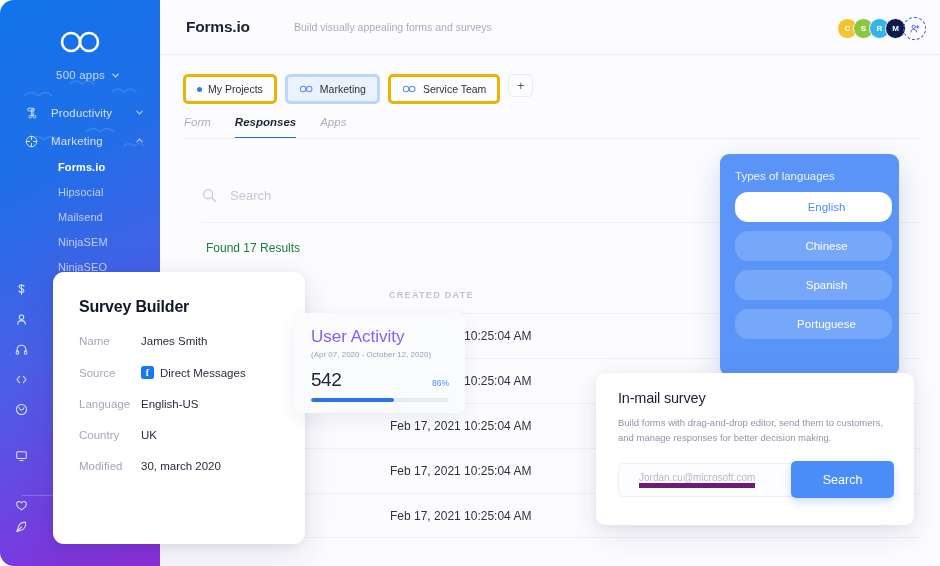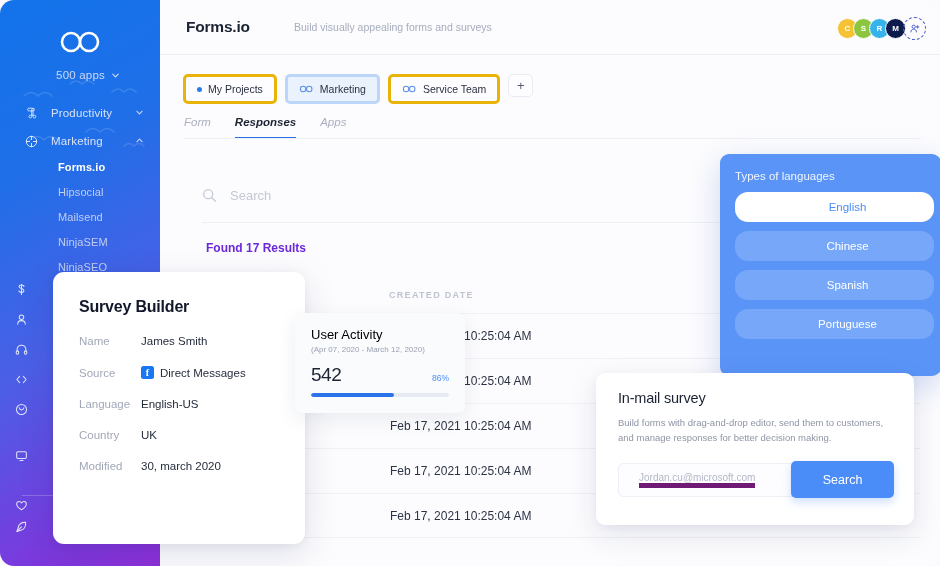--- a/index.html
+++ b/index.html
@@ -133,21 +133,21 @@
     position: absolute; left: 202px; top: 188px;
     display: flex; align-items: center; gap: 13px;
   }
   .search-ph { font-size: 13px; color: #c3c8d4; }
   .search-line {
     position: absolute; left: 202px; top: 222px;
     width: 718px; height: 1px; background: #eef0f5;
   }
   .found {
     position: absolute; left: 206px; top: 241px;
-    font-size: 12px; font-weight: bold; color: #6d28d9;
+    font-size: 12px; font-weight: normal; color: #15803d;
   }
 
   
   .tbl-head {
     position: absolute; left: 389px; top: 290px;
     font-size: 9px; color: #bfc4d1; letter-spacing: 1.3px; font-weight: bold;
   }
   .tbl-rows { position: absolute; left: 202px; top: 313px; width: 718px; }
   .trow {
     height: 45px; border-top: 1px solid #f0f1f6;
@@ -180,32 +180,32 @@
   }
 
   
   #activity-card {
     position: absolute; left: 295px; top: 313px;
     width: 170px; height: 100px;
     background: #fafbfd; border-radius: 7px;
     box-shadow: 0 6px 20px rgba(30,40,90,.08);
     padding: 14px 16px 0 16px;
   }
-  .ua-title { font-size: 13px; color: #000000; }
+  .ua-title { font-size: 17px; color: #8b5cf6; }
   .ua-range { font-size: 8px; color: #9aa0b0; margin-top: 3px; }
   .ua-num-row { display: flex; align-items: flex-end; justify-content: space-between; margin-top: 10px; }
   .ua-num { font-size: 19px; color: #1d2433; letter-spacing: -.5px; }
   .ua-pct { font-size: 8.5px; color: #4b8df8; margin-bottom: 3px; }
   .ua-bar { margin-top: 7px; height: 4px; border-radius: 3px; background: #e7eaf0; overflow: hidden; }
   .ua-bar-fill { height: 4px; border-radius: 3px; background: #2a73e8; }
 
   
   #lang-panel {
     position: absolute; left: 720px; top: 154px;
-    width: 221px; height: 222px;
+    width: 179px; height: 222px;
     background: #5b94f7; border-radius: 9px;
     box-shadow: 0 10px 30px rgba(40,80,190,.22);
     padding: 16px 7px 0 15px;
   }
   .lang-title { font-size: 11.5px; color: #eef4ff; margin-bottom: 10px; }
   .lang-item {
     height: 30px; border-radius: 13px; margin-bottom: 9px;
     background: #77a7f9; color: #ffffff;
     font-size: 11.5px;
     display: flex; align-items: center; justify-content: center;
@@ -485,21 +485,21 @@
       <span class="sb-v">UK</span>
     </div>
     <div class="sb-row">
       <span class="sb-k">Modified</span>
       <span class="sb-v">30, march 2020</span>
     </div>
   </div>
 
   <div id="activity-card">
     <div class="ua-title">User Activity</div>
-    <div class="ua-range">(Apr 07, 2020 - March 12, 2020)</div>
+    <div class="ua-range">(Apr 07, 2020 - October 12, 2020)</div>
     <div class="ua-num-row">
       <span class="ua-num">542</span>
       <span class="ua-pct">86%</span>
     </div>
     <div class="ua-bar">
       <div class="ua-bar-fill" id="ua-fill" style="width: 60%;"></div>
     </div>
   </div>
 
   <div id="inmail-card">

